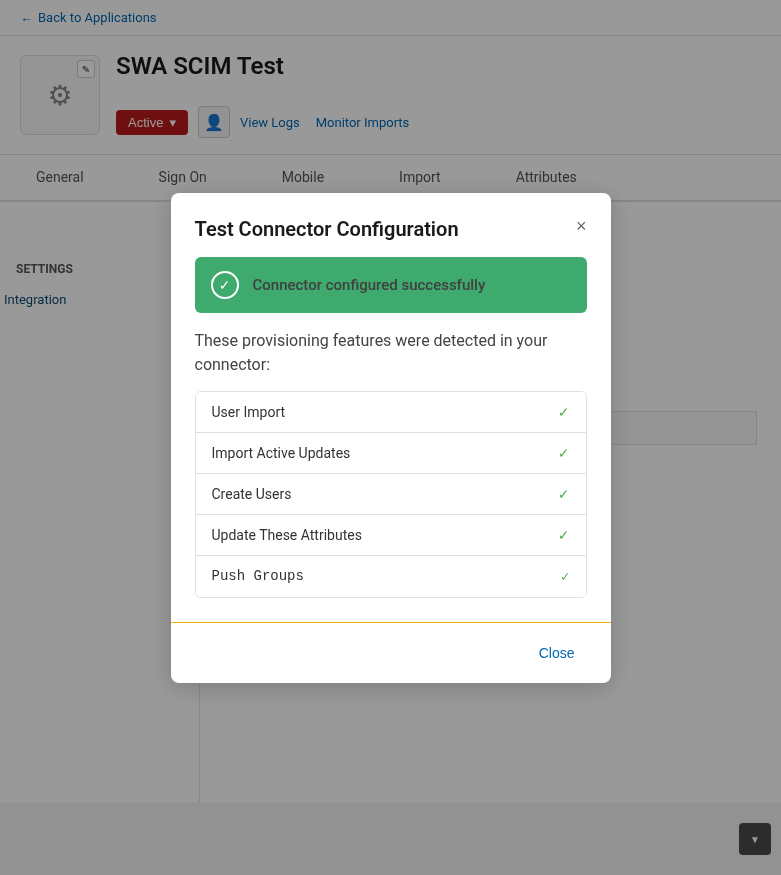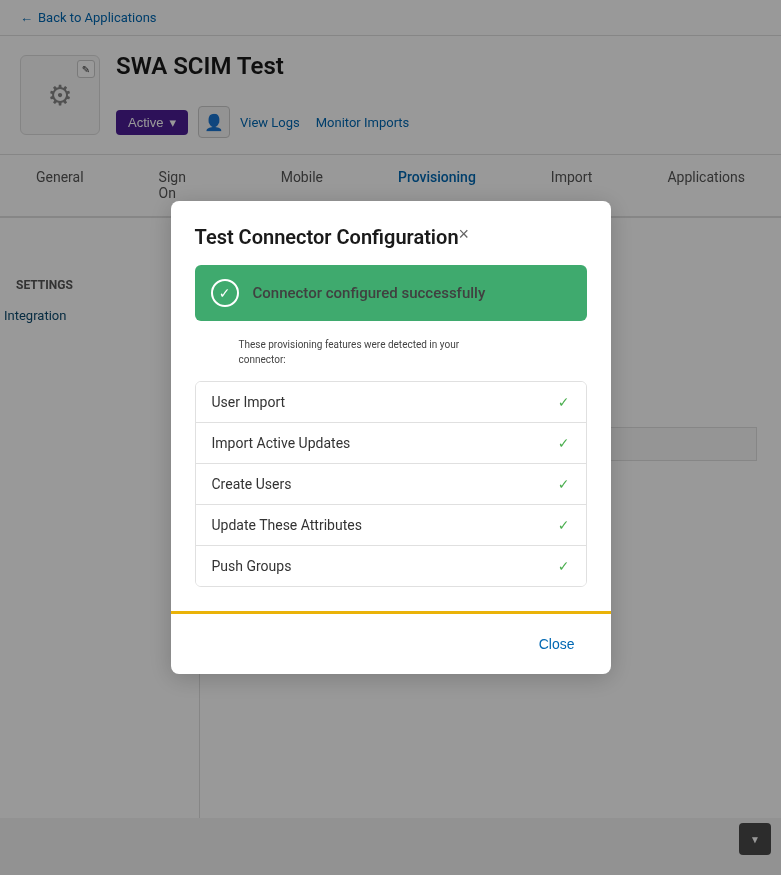--- a/index.html
+++ b/index.html
@@ -10,21 +10,21 @@
     .back-link { color: #0168b3; font-size: 13px; cursor: pointer; display: flex; align-items: center; gap: 5px; text-decoration: none; }
 
     
     .app-header { background: #fff; padding: 16px 20px; display: flex; align-items: center; gap: 16px; border-bottom: 1px solid #e0e0e0; }
     .app-icon { width: 80px; height: 80px; background: #f9f9f9; border: 1px solid #ddd; border-radius: 6px; display: flex; align-items: center; justify-content: center; position: relative; flex-shrink: 0; }
     .edit-icon { position: absolute; top: 4px; right: 4px; background: #fff; border: 1px solid #ccc; border-radius: 3px; width: 18px; height: 18px; display: flex; align-items: center; justify-content: center; font-size: 10px; cursor: pointer; }
     .gear-icon { font-size: 28px; color: #888; }
     .app-title { font-size: 24px; font-weight: 600; color: #1a1a1a; }
     .app-header-right { display: flex; flex-direction: column; gap: 26px; }
     .app-title-row { display: flex; align-items: center; gap: 12px; }
-    .status-btn { background: #4c1d95; color: #fff; border: none; border-radius: 4px; padding: 5px 12px; font-size: 13px; font-weight: 500; cursor: pointer; display: flex; align-items: center; gap: 6px; }
+    .status-btn { background: #b91c1c; color: #fff; border: none; border-radius: 4px; padding: 5px 12px; font-size: 13px; font-weight: 500; cursor: pointer; display: flex; align-items: center; gap: 6px; }
     .person-btn { background: #f5f5f5; border: 1px solid #ccc; border-radius: 4px; width: 32px; height: 32px; display: flex; align-items: center; justify-content: center; cursor: pointer; font-size: 16px; }
     .header-links { display: flex; gap: 16px; }
     .header-link { color: #0168b3; font-size: 13px; cursor: pointer; text-decoration: none; }
 
     
     .tabs { background: #fff; border-bottom: 2px solid #e0e0e0; display: flex; padding: 0 20px; gap: 43px; }
     .tab { padding: 14px 16px; font-size: 14px; color: #555; cursor: pointer; border-bottom: 3px solid transparent; margin-bottom: -2px; }
     .tab.active { color: #0168b3; border-bottom-color: #0168b3; font-weight: 500; }
 
     
@@ -35,41 +35,41 @@
 
     
     .content-area { flex: 1; padding: 24px; position: relative; }
     .section-title { font-size: 18px; font-weight: 600; color: #1a1a1a; margin-bottom: 20px; }
 
     
     .overlay { position: fixed; top: 0; left: 0; width: 100%; height: 100%; background: rgba(0,0,0,0.4); display: flex; align-items: center; justify-content: center; z-index: 1000; }
 
     
     .modal { background: #fff; border-radius: 8px; width: 440px; max-width: 95%; box-shadow: 0 4px 24px rgba(0,0,0,0.2); overflow: hidden; }
-    .modal-header { padding: 24px 24px 16px; display: flex; align-items: flex-start; }
+    .modal-header { padding: 24px 24px 16px; display: flex; align-items: flex-start; justify-content: space-between; }
     .modal-title { font-size: 20px; font-weight: 600; color: #1a1a1a; }
     .modal-close { background: none; border: none; font-size: 18px; cursor: pointer; color: #666; padding: 0; line-height: 1; }
     .modal-body { padding: 0 24px 24px; }
 
     
     .success-banner { background: #3faa6e; border-radius: 6px; display: flex; align-items: center; gap: 14px; padding: 14px 16px; margin-bottom: 16px; }
     .success-check { width: 28px; height: 28px; border: 2px solid #fff; border-radius: 50%; display: flex; align-items: center; justify-content: center; color: #fff; font-size: 14px; flex-shrink: 0; }
     .success-text { font-size: 15px; font-weight: 500; color: #404040; }
 
     
-    .modal-description { font-size: 10px; color: #444; margin-bottom: 14px; line-height: 1.5; margin-left: 44px; }
+    .modal-description { font-size: 16px; color: #444; margin-bottom: 14px; line-height: 1.5; }
 
     
     .feature-list { border: 1px solid #e0e0e0; border-radius: 6px; overflow: hidden; }
     .feature-item { display: flex; align-items: center; justify-content: space-between; padding: 12px 16px; border-bottom: 1px solid #e0e0e0; font-size: 14px; color: #333; background: #fff; }
-    .feature-item:last-child { border-bottom: none; }
+    .feature-item:last-child { border-bottom: none; font-family: Liberation Mono, monospace; }
     .feature-check { color: #4caf50; font-size: 14px; }
 
     
-    .modal-footer { padding: 16px 24px; display: flex; justify-content: flex-end; border-top: 3px solid #eab308; }
+    .modal-footer { padding: 16px 24px; display: flex; justify-content: flex-end; border-top: 1px solid #eab308; }
     .close-btn { background: none; border: none; color: #0168b3; font-size: 14px; font-weight: 500; cursor: pointer; padding: 6px 12px; }
 
     
     .bg-content { filter: none; }
 
     
     .scroll-indicator { position: fixed; bottom: 20px; right: 10px; background: #4a4a4a; border-radius: 4px; width: 32px; height: 32px; display: flex; align-items: center; justify-content: center; color: #fff; font-size: 10px; cursor: pointer; z-index: 500; }
 
     
     .password-area { background: #f9f9f9; border: 1px solid #e0e0e0; padding: 8px 12px; font-size: 14px; color: #999; letter-spacing: 2px; margin-top: 10px; }
@@ -110,23 +110,22 @@
           <a class="header-link">Monitor Imports</a>
         </div>
       </div>
     </div>
   </div>
 
   <div class="tabs">
     <div class="tab">General</div>
     <div class="tab">Sign On</div>
     <div class="tab">Mobile</div>
-    <div class="tab active">Provisioning</div>
     <div class="tab">Import</div>
-    <div class="tab">Applications</div>
+    <div class="tab">Attributes</div>
   </div>
 
   <div class="main-layout">
 
     <div class="sidebar">
       <div class="sidebar-section">Settings</div>
       <div class="sidebar-item">Integration</div>
     </div>
 
     <div class="content-area">

